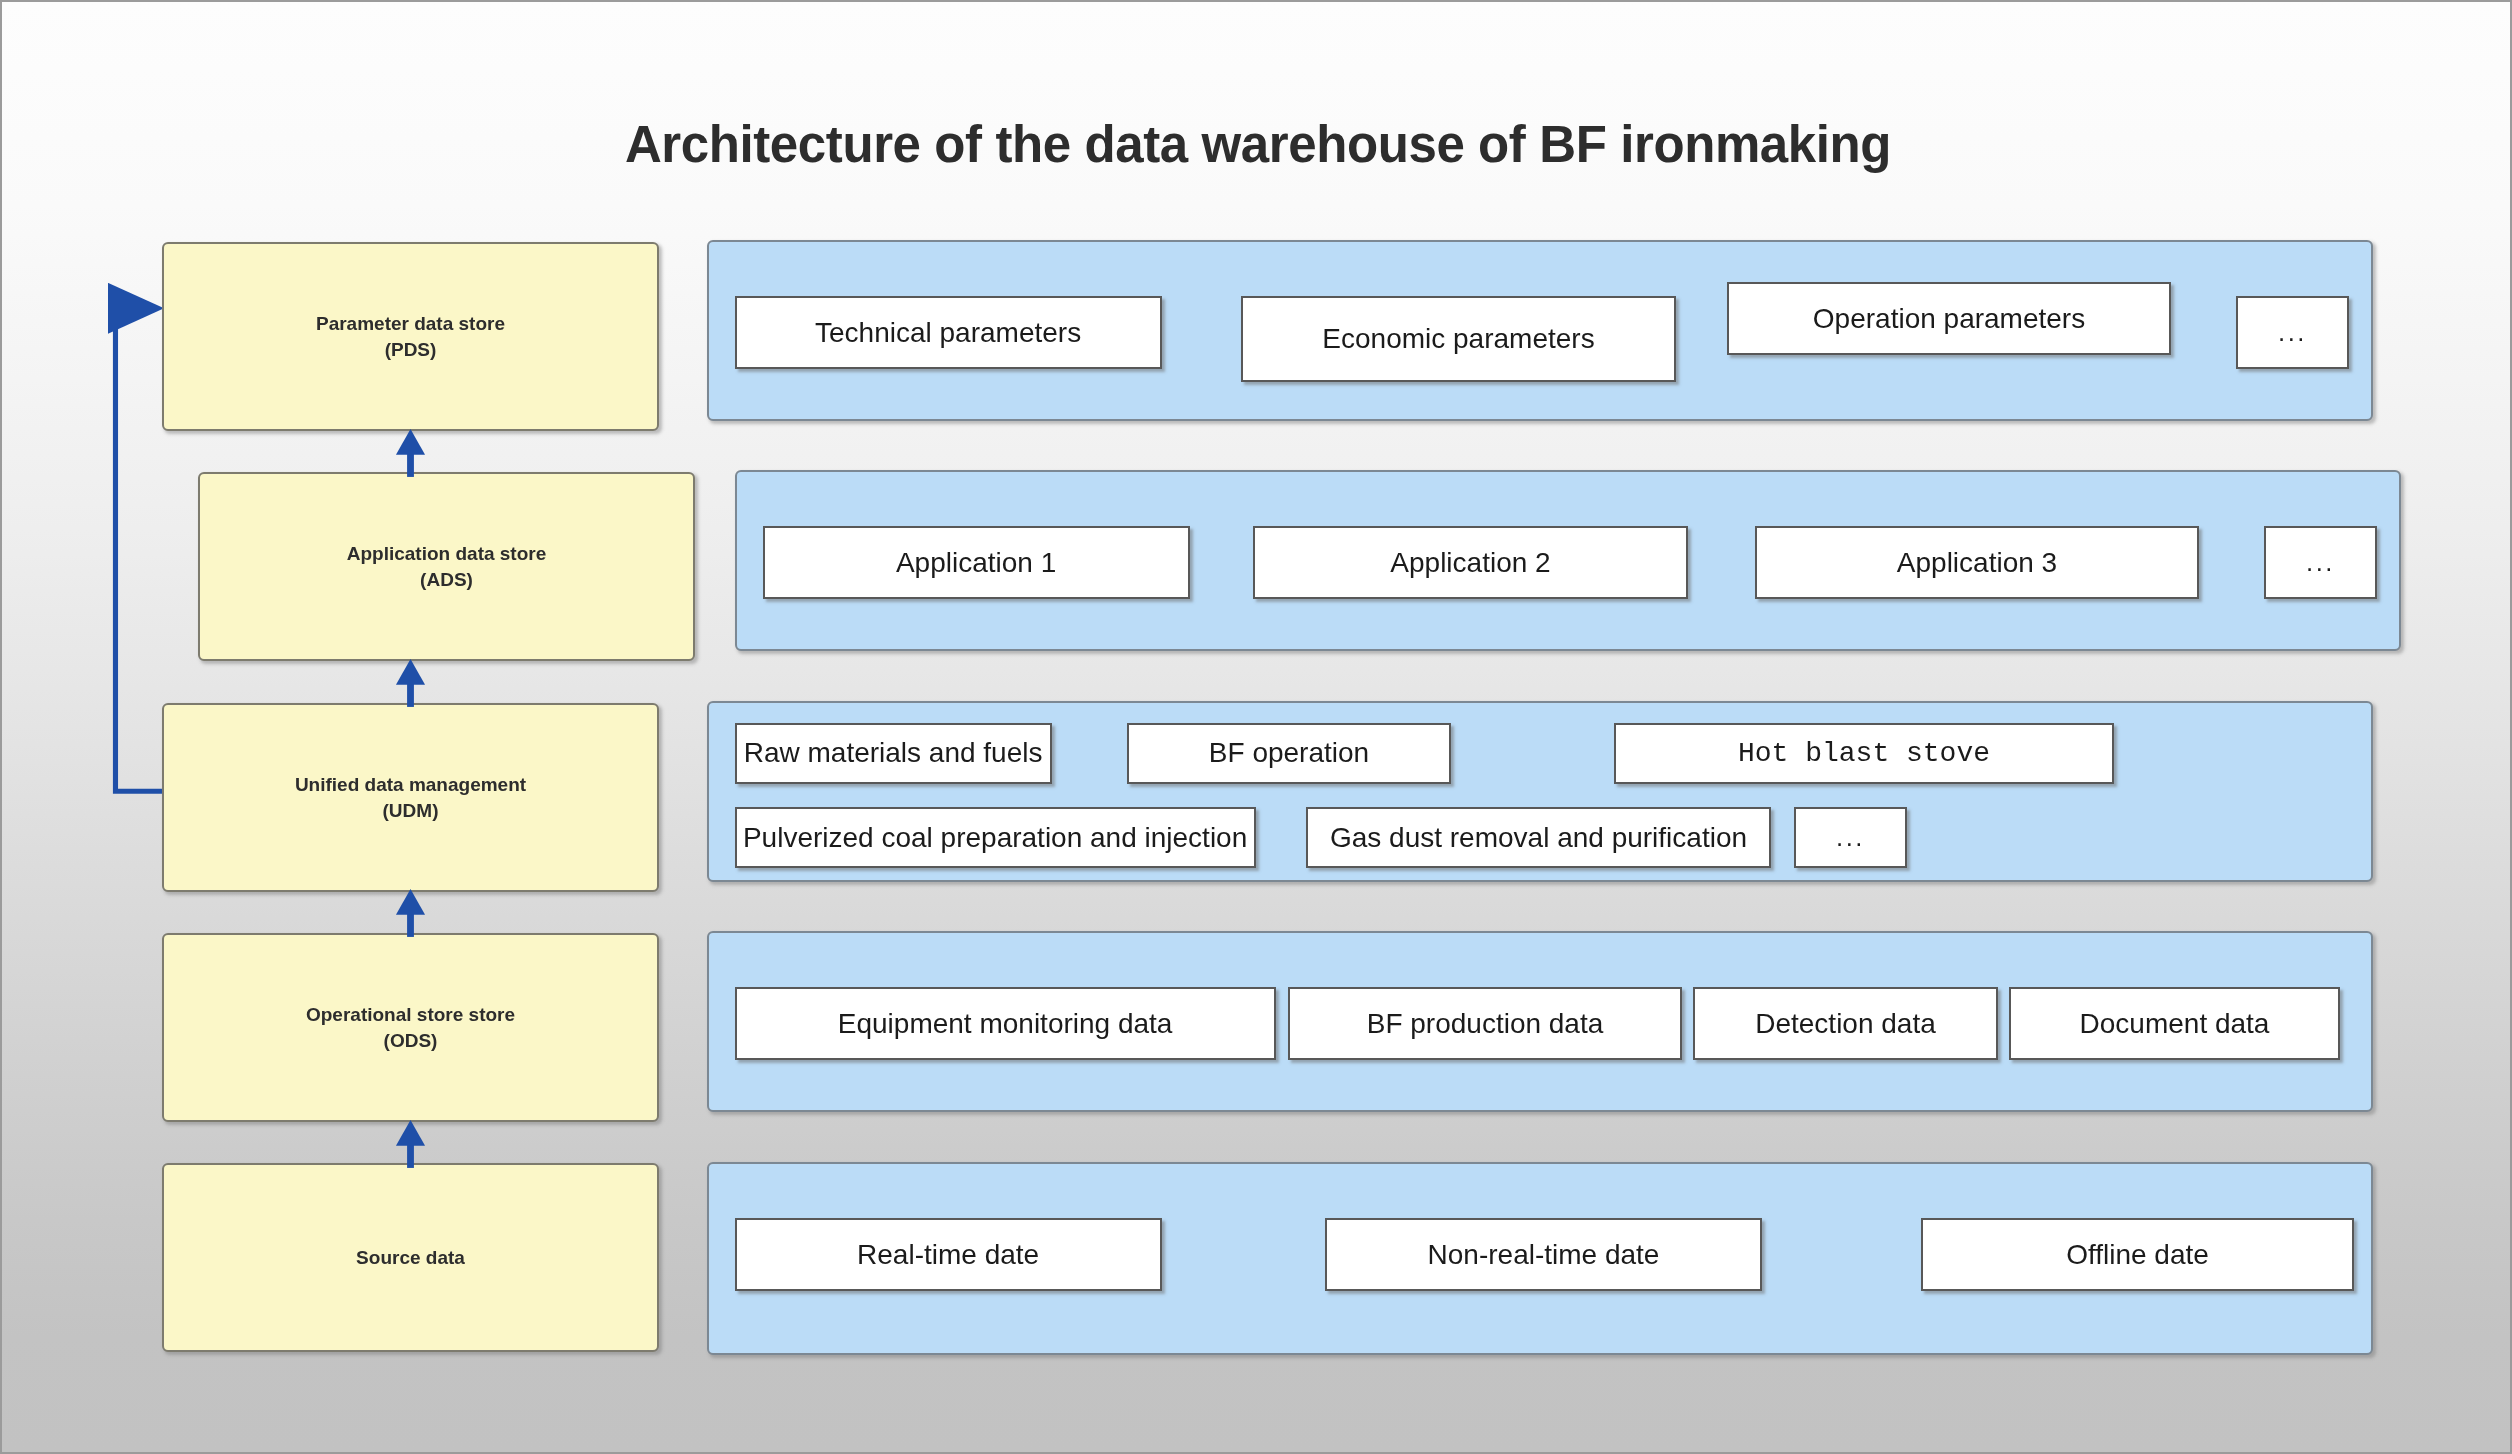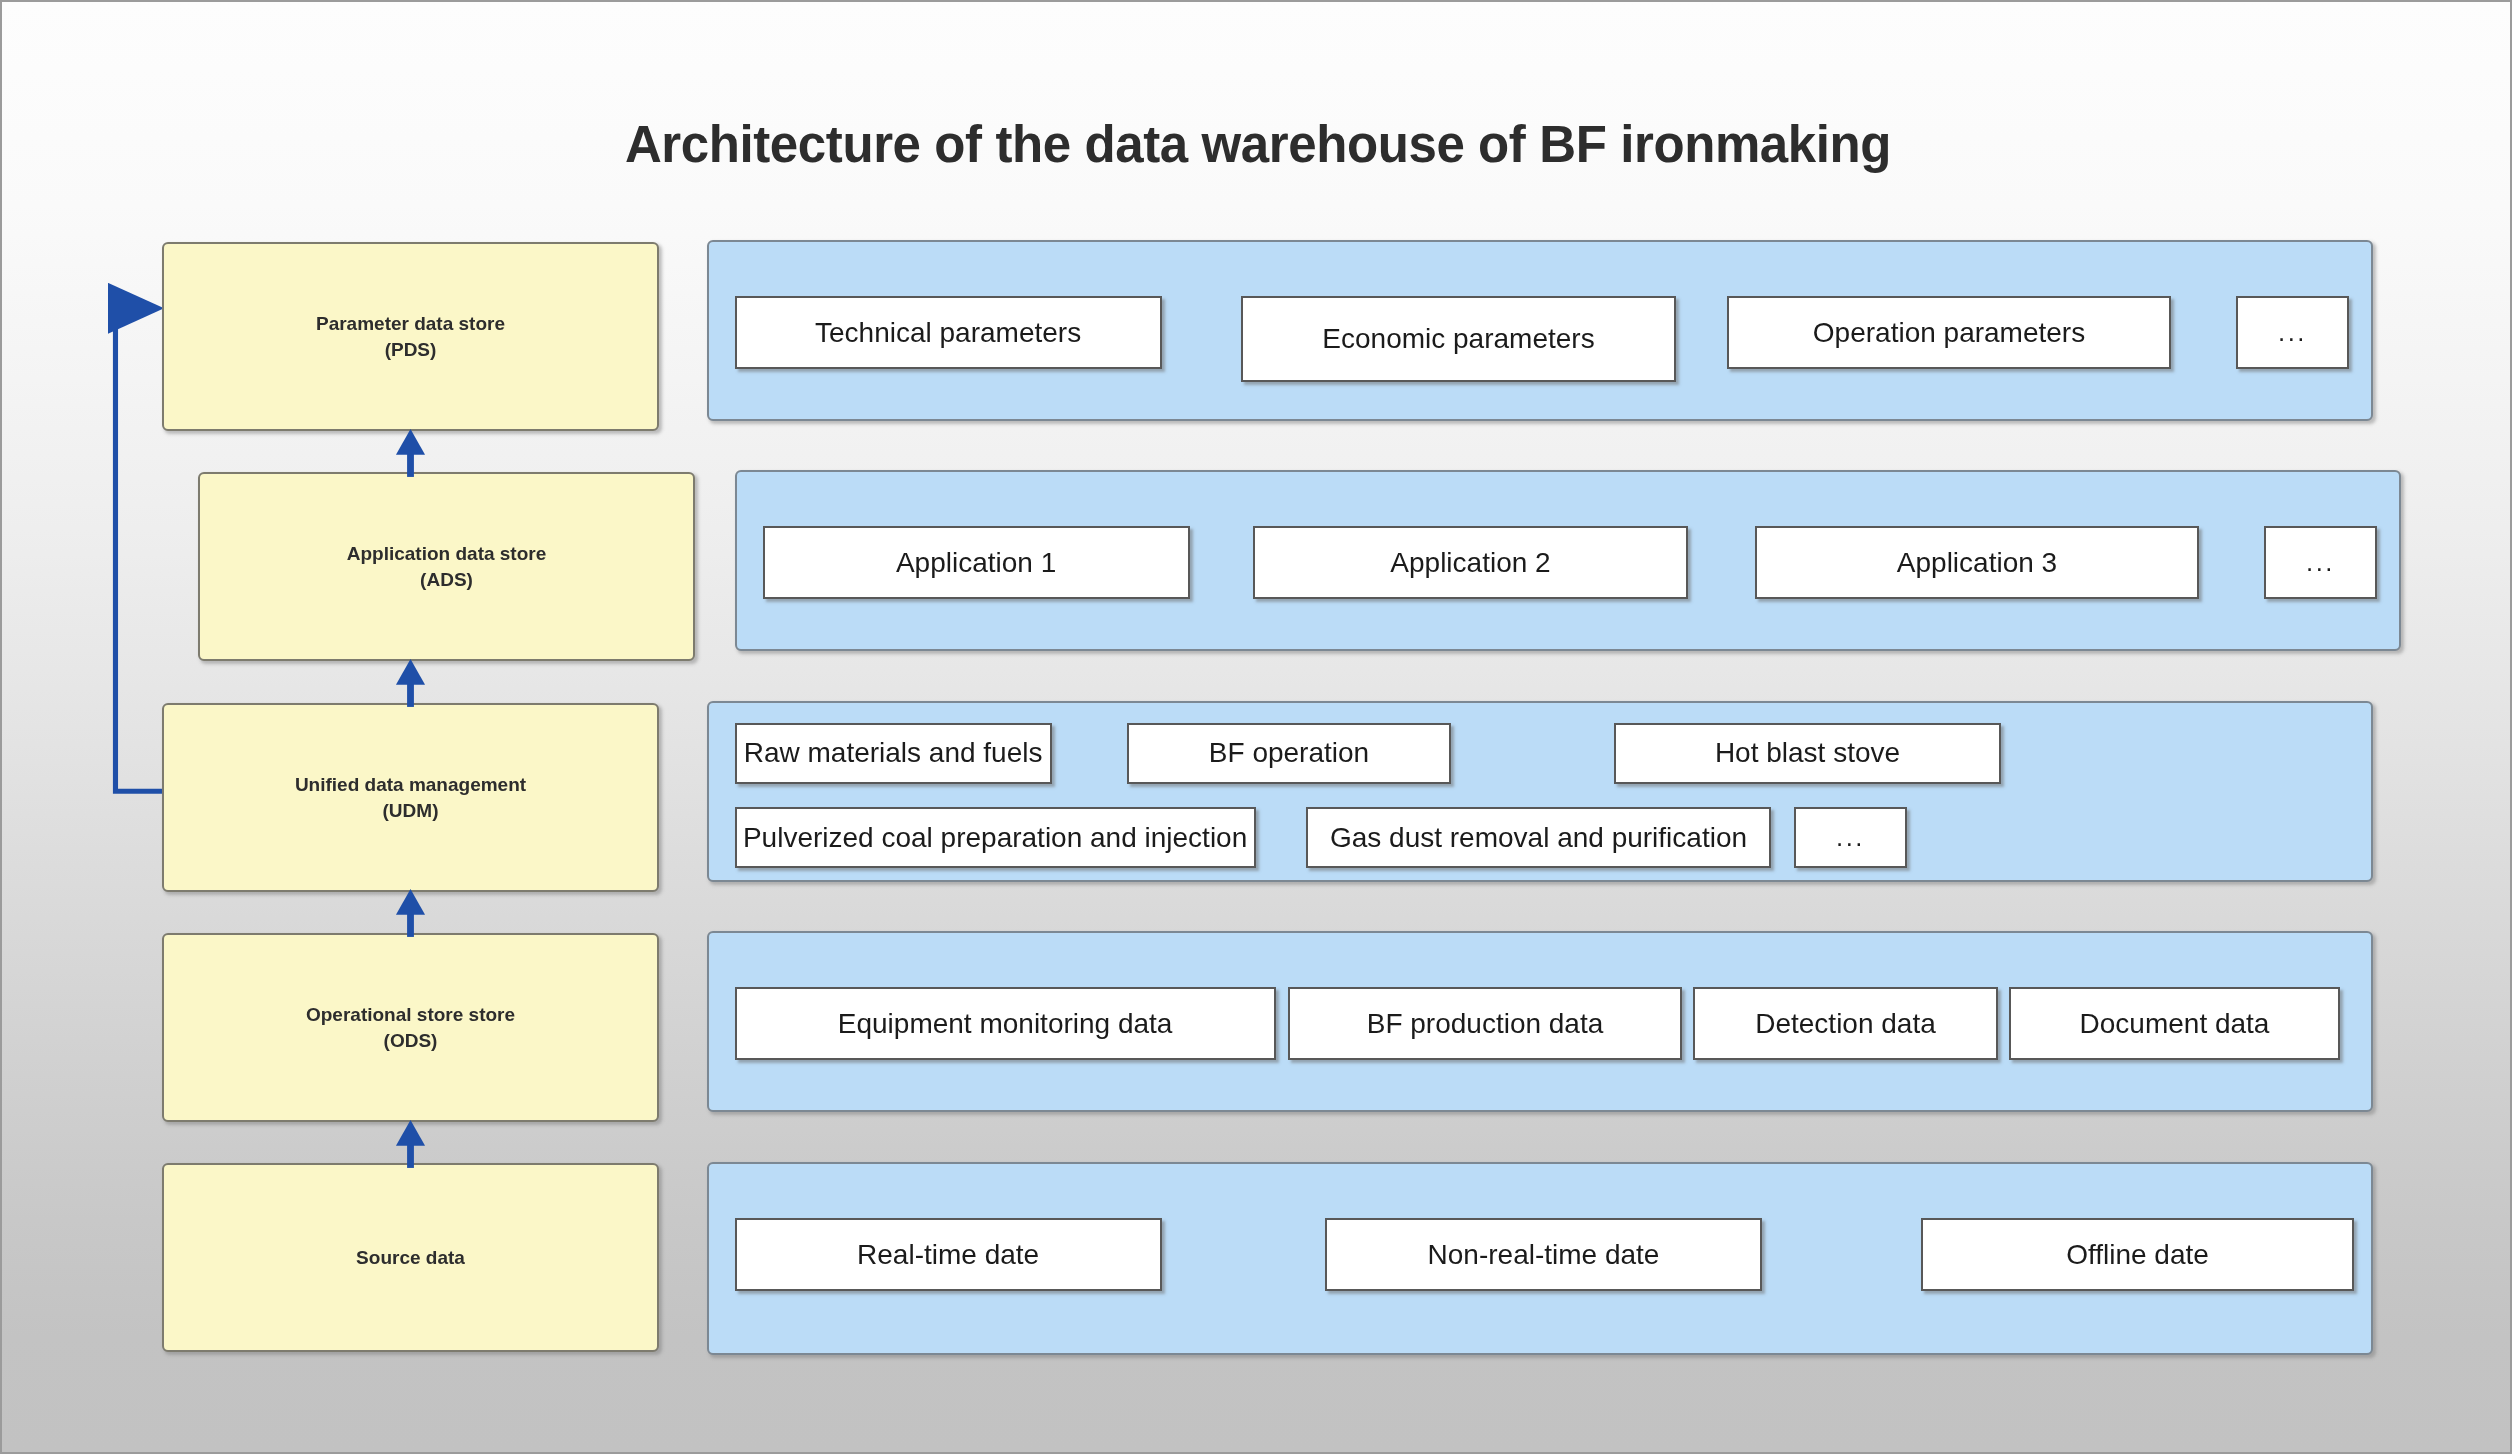--- a/index.html
+++ b/index.html
@@ -155,36 +155,36 @@
   </svg>
 
   <svg class="uparrow" style="left:382px;top:1118px;" width="53" height="48" viewBox="0 0 62 56">
     <line x1="31" y1="56" x2="31" y2="16" stroke="#1f4fa8" stroke-width="8"></line>
     <path d="M31,0 L48,30 L14,30 z" fill="#1f4fa8"></path>
   </svg>
 
   <div class="panel" style="top:238px;height:181px;">
     <div class="chip" style="left:25.6px;top:54px;width:427px;height:73px;">Technical parameters</div>
     <div class="chip" style="left:532px;top:54px;width:435px;height:86px;">Economic parameters</div>
-    <div class="chip" style="left:1018px;top:54px;width:444px;height:73px;">Operation parameters</div>
+    <div class="chip" style="left:1018px;top:40px;width:444px;height:73px;">Operation parameters</div>
     <div class="chip ellipsis" style="left:1527px;top:54px;width:113px;height:73px;">...</div>
   </div>
 
   <div class="panel" style="top:468px;height:181px;margin-left:28px;">
     <div class="chip" style="left:25.6px;top:54px;width:427px;height:73px;">Application 1</div>
     <div class="chip" style="left:516px;top:54px;width:435px;height:73px;">Application 2</div>
     <div class="chip" style="left:1018px;top:54px;width:444px;height:73px;">Application 3</div>
     <div class="chip ellipsis" style="left:1527px;top:54px;width:113px;height:73px;">...</div>
   </div>
 
   <div class="panel" style="top:699px;height:181px;">
 
     <div class="chip" style="left:25.6px;top:19.6px;width:317px;height:61px;">Raw materials and fuels</div>
     <div class="chip" style="left:418px;top:19.6px;width:324px;height:61px;">BF operation</div>
-    <div class="chip" style="left:905px;top:19.6px;width:387px;height:61px;">Hot blast stove</div>
+    <div class="chip" style="left:905px;top:19.6px;width:500px;height:61px;font-family:Liberation Mono, monospace;">Hot blast stove</div>
 
     <div class="chip" style="left:25.6px;top:104px;width:521px;height:61px;">Pulverized coal preparation and injection</div>
     <div class="chip" style="left:597px;top:104px;width:465px;height:61px;">Gas dust removal and purification</div>
     <div class="chip ellipsis" style="left:1085px;top:104px;width:113px;height:61px;">...</div>
   </div>
 
   <div class="panel" style="top:1160px;height:193px;">
     <div class="chip" style="left:25.6px;top:54px;width:427px;height:73px;">Real-time date</div>
     <div class="chip" style="left:616px;top:54px;width:437px;height:73px;">Non-real-time date</div>
     <div class="chip" style="left:1212px;top:54px;width:433px;height:73px;">Offline date</div>

